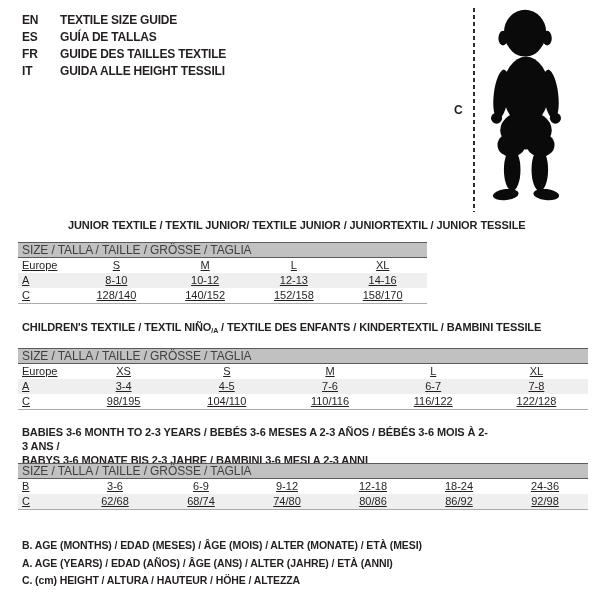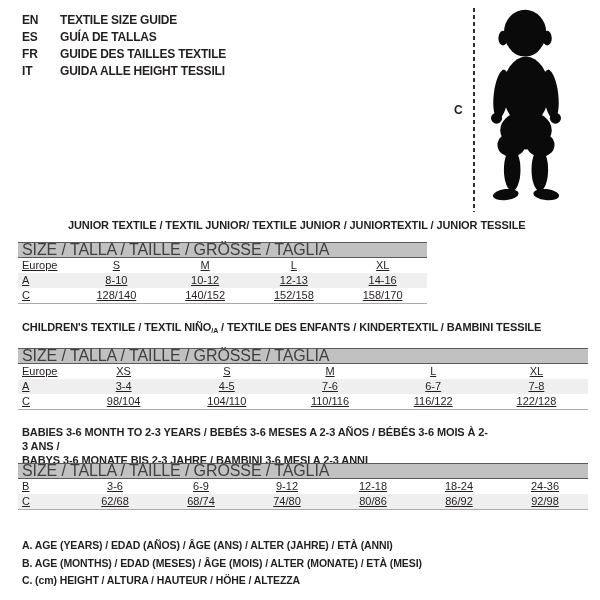--- a/index.html
+++ b/index.html
@@ -41,21 +41,21 @@
   .sub{font-size:7px;vertical-align:-2px;}
 
   
   .size-table{position:absolute;left:18px;}
   #table1{top:242px;width:409px;}
   #table2{top:348px;width:570px;}
   #table3{top:463px;width:570px;}
   .size-bar{
     height:14px;line-height:14px;background:var(--bar-bg);
     border-top:1px solid var(--rule-dark);border-bottom:1px solid var(--rule-dark);
-    color:var(--bar-text);font-size:16px;padding-left:4px;letter-spacing:-0.1px;
+    color:var(--bar-text);font-size:12px;padding-left:4px;letter-spacing:-0.1px;
     box-sizing:border-box;
   }
   .size-bar{height:16px;line-height:14px;}
   .table-body{border-bottom:1px solid var(--rule-light);text-decoration:underline;}
   .trow{display:flex;height:15px;line-height:15px;font-size:11px;}
   .trow.shaded{background:var(--shade);}
   .tlabel{width:54px;flex:0 0 54px;padding-left:4px;box-sizing:border-box;}
   .tcell{flex:1;text-align:center;}
 
   
@@ -151,21 +151,21 @@
         <div class="trow shaded">
           <span class="tlabel">A</span>
           <span class="tcell">3-4</span>
           <span class="tcell">4-5</span>
           <span class="tcell">7-6</span>
           <span class="tcell">6-7</span>
           <span class="tcell">7-8</span>
         </div>
         <div class="trow">
           <span class="tlabel">C</span>
-          <span class="tcell">98/104</span>
+          <span class="tcell">98/195</span>
           <span class="tcell">104/110</span>
           <span class="tcell">110/116</span>
           <span class="tcell">116/122</span>
           <span class="tcell">122/128</span>
         </div>
       </div>
   </div>
 
   <div class="section-title" id="s3-title">
     <div>BABIES 3-6 MONTH TO 2-3 YEARS / BEBÉS 3-6 MESES A 2-3 AÑOS / BÉBÉS 3-6 MOIS À 2-3 ANS /</div>
@@ -189,18 +189,18 @@
           <span class="tcell">68/74</span>
           <span class="tcell">74/80</span>
           <span class="tcell">80/86</span>
           <span class="tcell">86/92</span>
           <span class="tcell">92/98</span>
         </div>
       </div>
   </div>
 
   <div class="footnotes">
+    <div>B. AGE (MONTHS) / EDAD (MESES) / ÂGE (MOIS) / ALTER (MONATE) / ETÀ (MESI)</div>
     <div>A. AGE (YEARS) / EDAD (AÑOS) / ÂGE (ANS) / ALTER (JAHRE) / ETÀ (ANNI)</div>
-    <div>B. AGE (MONTHS) / EDAD (MESES) / ÂGE (MOIS) / ALTER (MONATE) / ETÀ (MESI)</div>
     <div>C. (cm) HEIGHT / ALTURA / HAUTEUR / HÖHE / ALTEZZA</div>
   </div>
 
 </div>
 
 </body></html>

